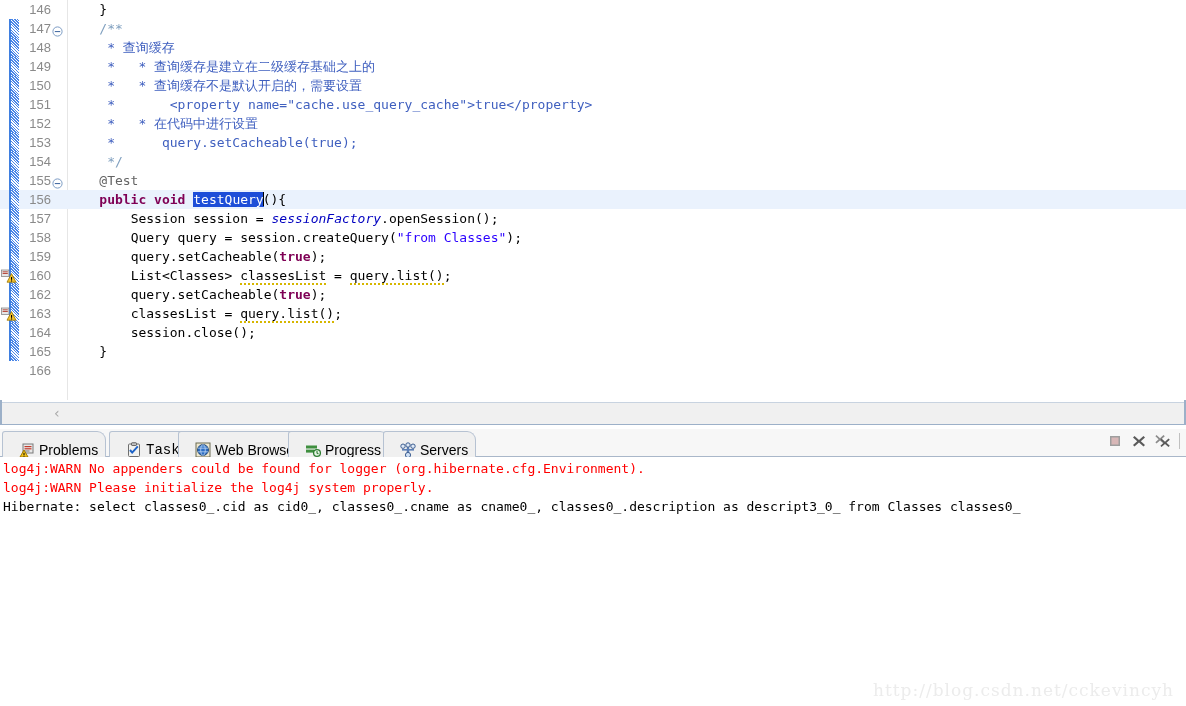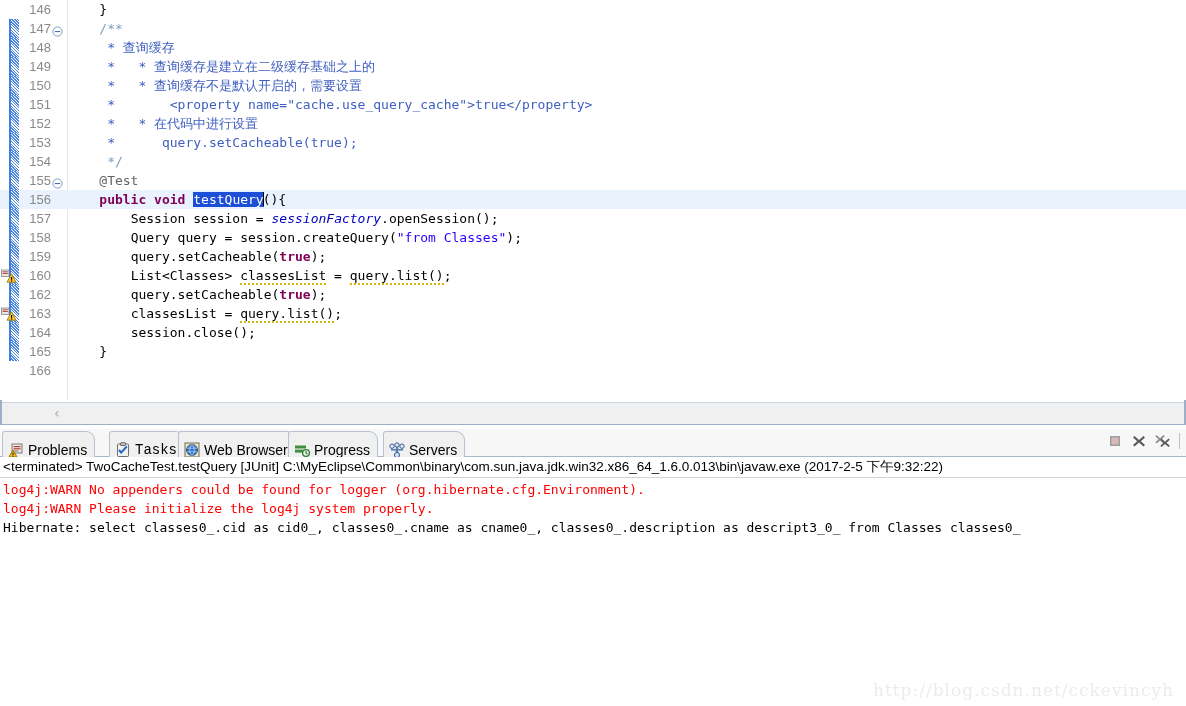--- a/index.html
+++ b/index.html
@@ -154,21 +154,21 @@
     height: 27px;
     background: #f7f7f7;
     border-bottom: 1px solid #a9b7c9;
   }
   .vtab {
     position: absolute;
     top: 2px;
     height: 36px;
     display: flex;
     align-items: center;
-    padding: 0 7px 0 5px;
+    padding: 0 7px 0 16px;
     box-sizing: border-box;
     font-size: 14px;
     color: #000000;
     background: #f0f0f0;
     border: 1px solid #b6c2d2;
     border-bottom: none;
     border-radius: 3px 9px 0 0;
     cursor: default;
     white-space: nowrap;
   }
@@ -374,18 +374,17 @@
       <span class="tbtn">
         <svg width="16" height="16" viewBox="0 0 16 16">
           <path d="M1.5 2 L5 5.2 L8.5 2 L9.8 3.2 L6.5 6.3 L9.8 9.2 L8.5 10.5 L5 7.6 L1.5 10.5 L0.4 9.2 L3.6 6.3 L0.4 3.2 Z" fill="#8c8c8c"></path>
           <path d="M6.5 5.5 L10 8.7 L13.5 5.5 L14.8 6.7 L11.5 9.8 L14.8 12.7 L13.5 14 L10 11.1 L6.5 14 L5.4 12.7 L8.6 9.8 L5.4 6.7 Z" fill="#5a5a5a"></path>
         </svg>
       </span>
       <span class="tsep"></span>
     </div>
   </div>
 
-  <div id="console-head">&lt;terminated&gt; TwoCacheTest.testQuery [JUnit] C:\MyEclipse\Common\binary\com.sun.java.jdk.win32.x86_64_1.6.0.013\bin\javaw.exe (2017-2-5 下午9:32:22)</div>
 
   <div id="console-out"><div class="cred">log4j:WARN No appenders could be found for logger (org.hibernate.cfg.Environment).</div><div class="cred">log4j:WARN Please initialize the log4j system properly.</div><div class="cblk">Hibernate: select classes0_.cid as cid0_, classes0_.cname as cname0_, classes0_.description as descript3_0_ from Classes classes0_</div></div>
 
   <div id="watermark">http://blog.csdn.net/cckevincyh</div>
 </div>
 
 </body></html>

